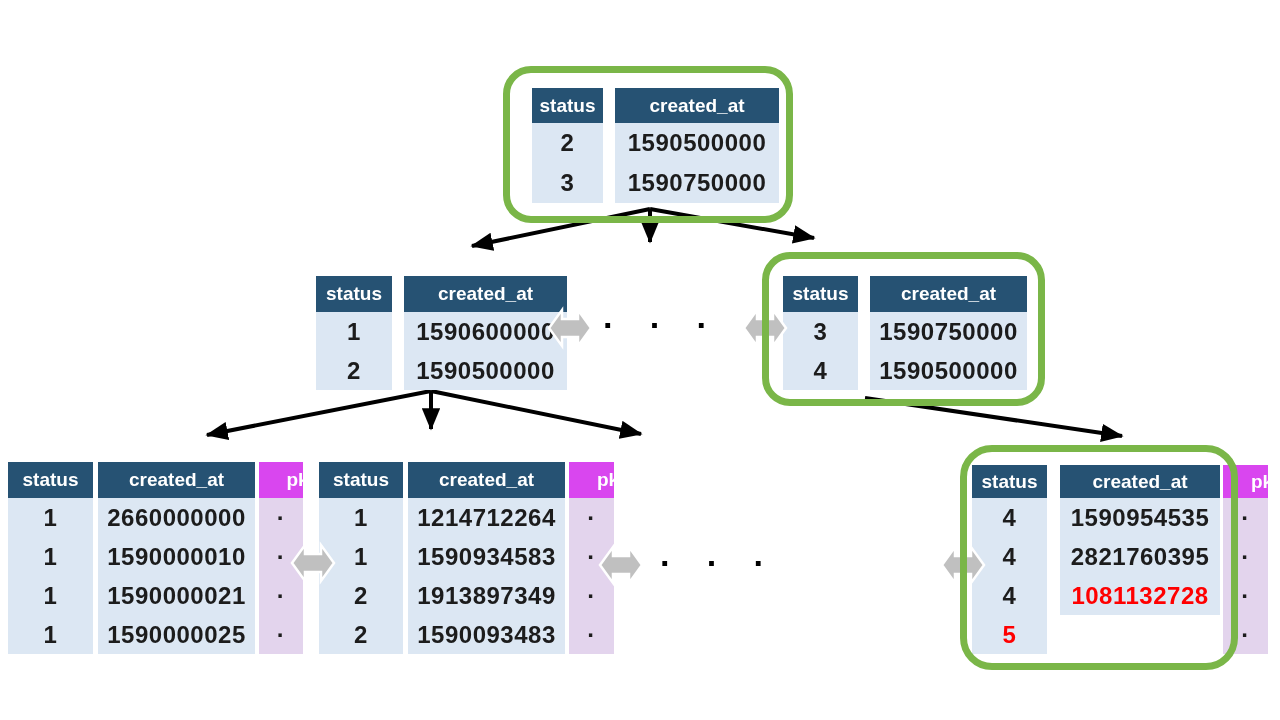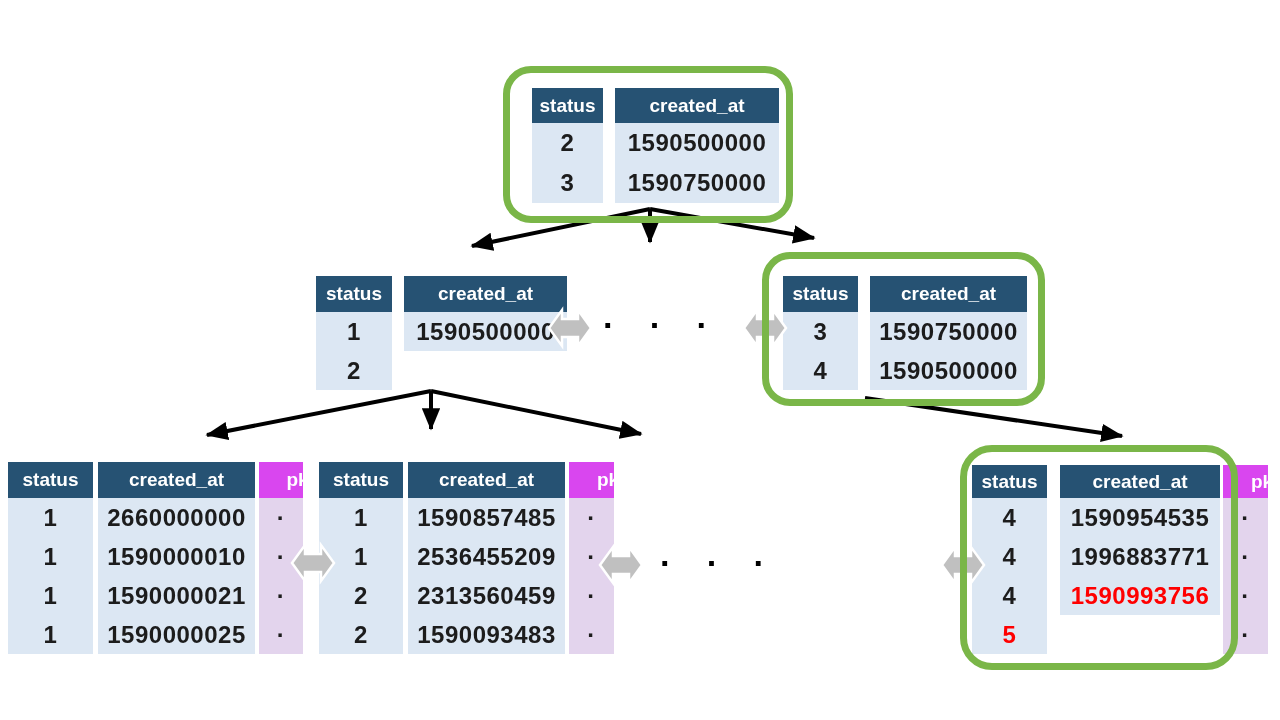--- a/index.html
+++ b/index.html
@@ -71,20 +71,21 @@
   </div>
 
   <div class="node" style="left:316px; top:276px;">
     <div class="col" style="width:76px;">
       <div class="hdr">status</div>
       <div class="cell">1</div>
       <div class="cell">2</div>
     </div>
     <div class="col" style="width:163px; margin-left:12px;">
       <div class="hdr">created_at</div>
+      <div class="cell">1590600000</div>
       <div class="cell">1590500000</div>
     </div>
   </div>
 
   <div class="node" style="left:783px; top:276px;">
     <div class="col" style="width:75px;">
       <div class="hdr">status</div>
       <div class="cell">3</div>
       <div class="cell">4</div>
     </div>
@@ -122,23 +123,23 @@
   <div class="node" style="left:319px; top:462px;">
     <div class="col" style="width:84px;">
       <div class="hdr">status</div>
       <div class="cell">1</div>
       <div class="cell">1</div>
       <div class="cell">2</div>
       <div class="cell">2</div>
     </div>
     <div class="col" style="width:157px; margin-left:5px;">
       <div class="hdr">created_at</div>
-      <div class="cell">1590857485</div>
-      <div class="cell">2536455209</div>
-      <div class="cell">2313560459</div>
+      <div class="cell">1214712264</div>
+      <div class="cell">1590934583</div>
+      <div class="cell">1913897349</div>
       <div class="cell">1590093483</div>
     </div>
     <div class="col pk" style="width:45px; margin-left:4px;">
       <div class="hdr">pk</div>
       <div class="cell">·</div>
       <div class="cell">·</div>
       <div class="cell">·</div>
       <div class="cell">·</div>
     </div>
   </div>
@@ -147,22 +148,22 @@
     <div class="col" style="width:75px;">
       <div class="hdr">status</div>
       <div class="cell">4</div>
       <div class="cell">4</div>
       <div class="cell">4</div>
       <div class="cell alert">5</div>
     </div>
     <div class="col" style="width:160px; margin-left:13px;">
       <div class="hdr">created_at</div>
       <div class="cell">1590954535</div>
-      <div class="cell">1996883771</div>
-      <div class="cell alert">1590993756</div>
+      <div class="cell">2821760395</div>
+      <div class="cell alert">1081132728</div>
     </div>
     <div class="col pk" style="width:45px; margin-left:3px;">
       <div class="hdr">pk</div>
       <div class="cell">·</div>
       <div class="cell">·</div>
       <div class="cell">·</div>
       <div class="cell">·</div>
     </div>
   </div>
 

